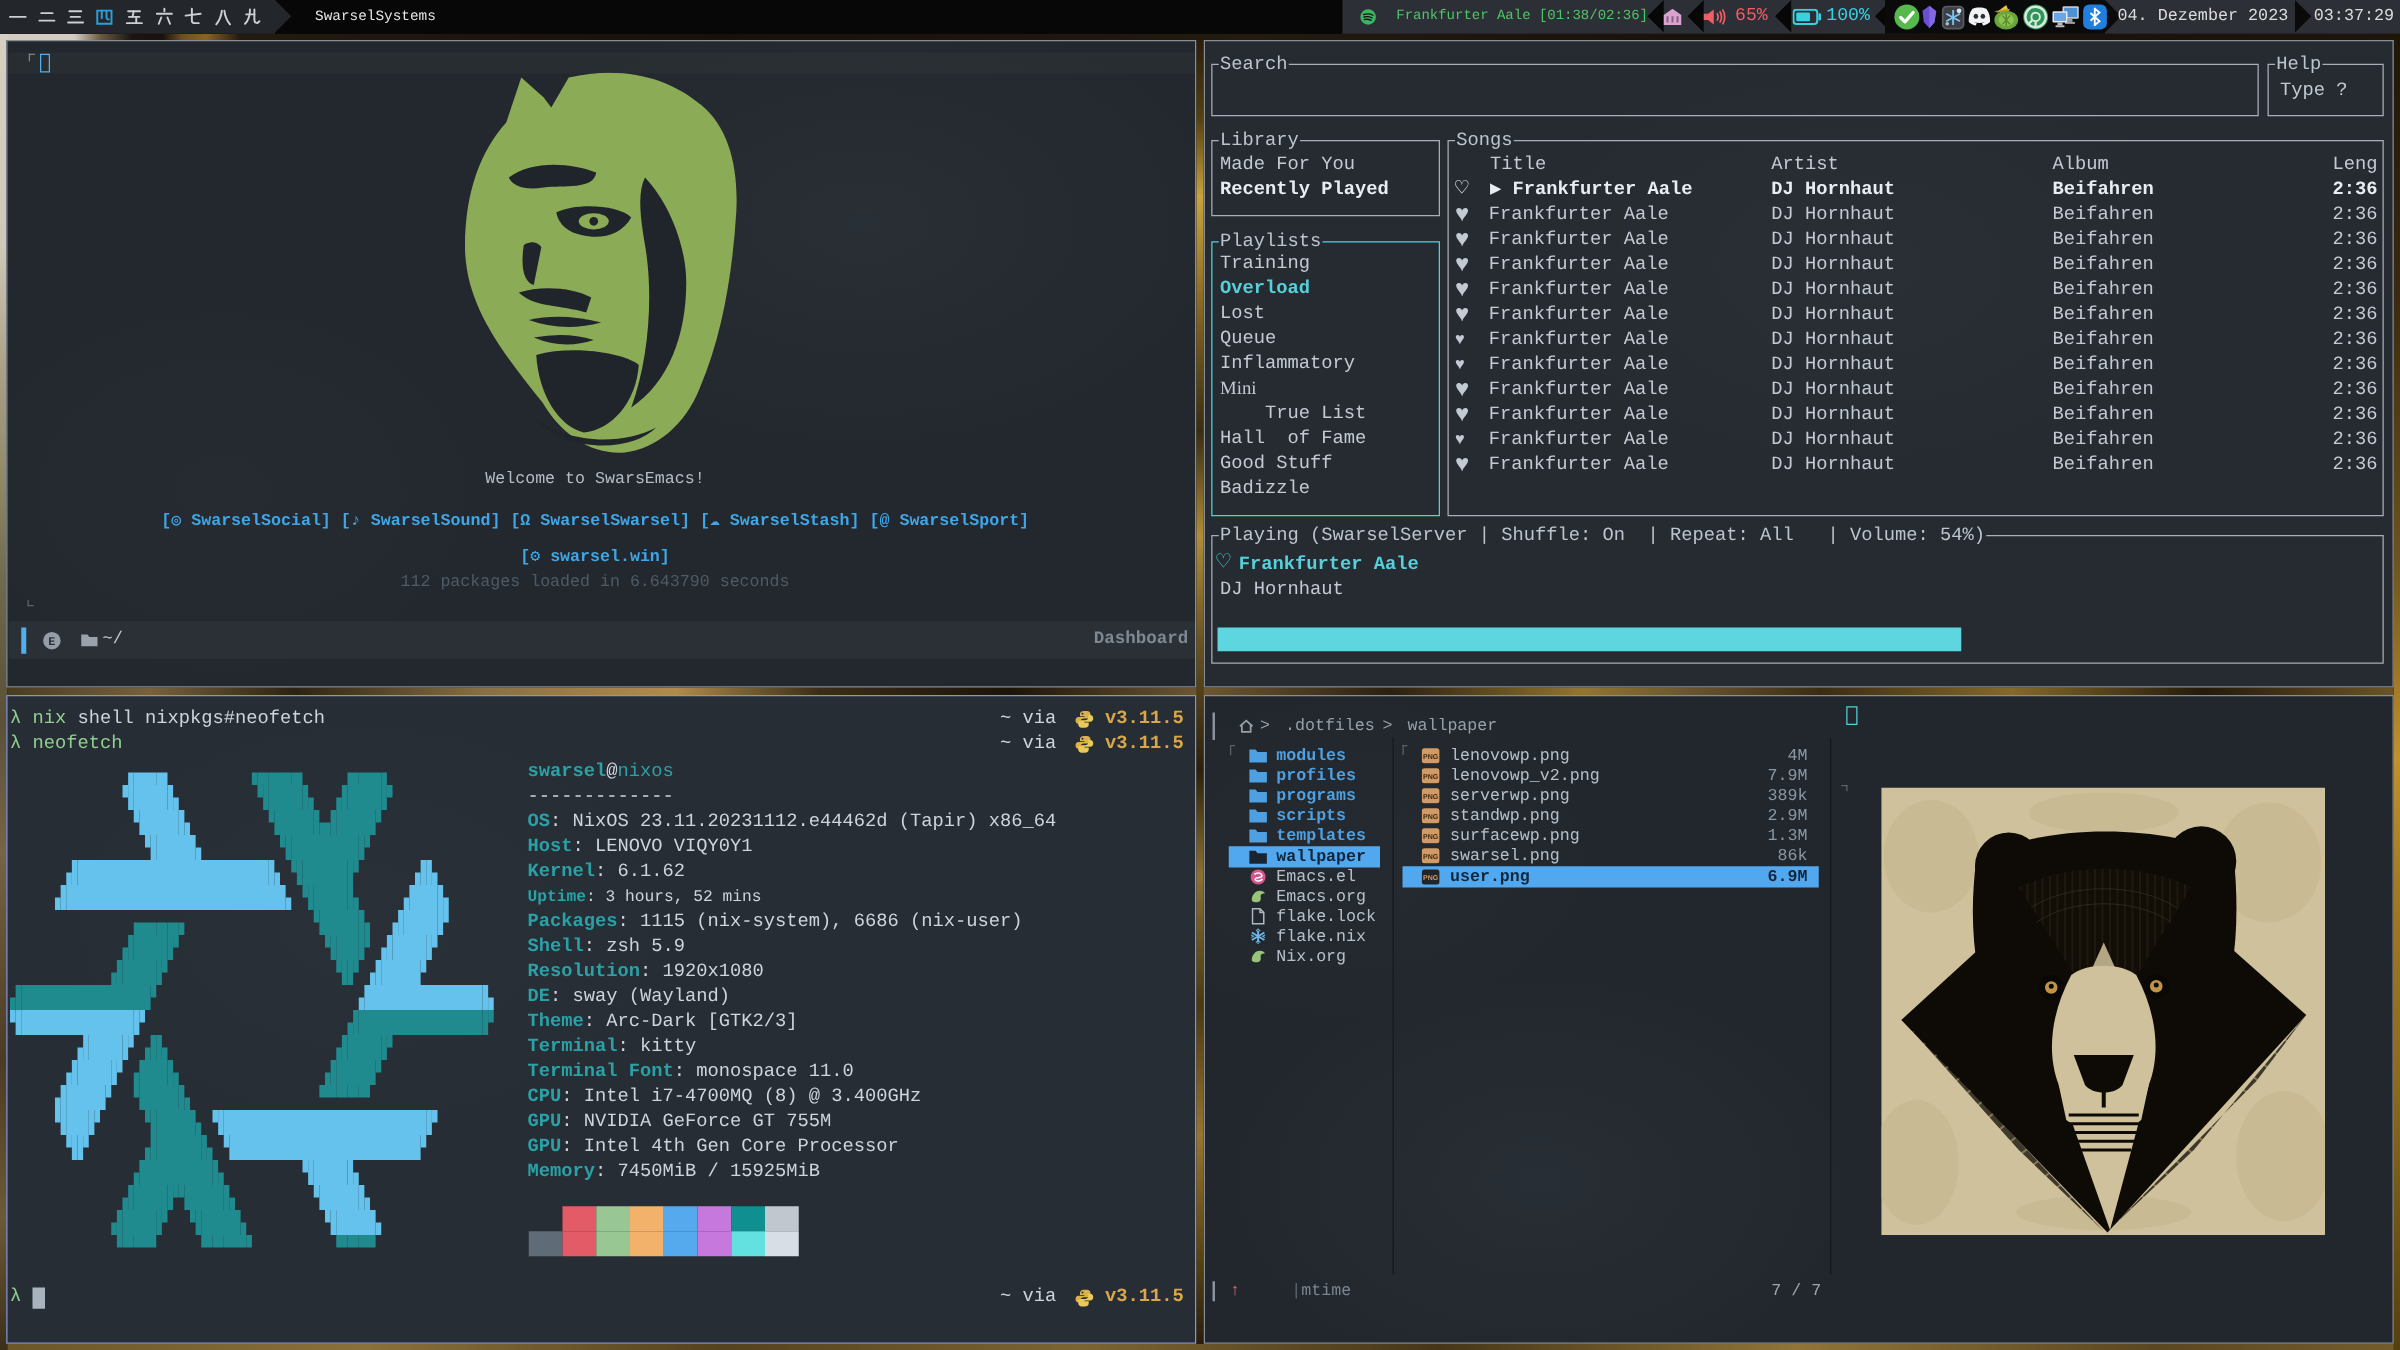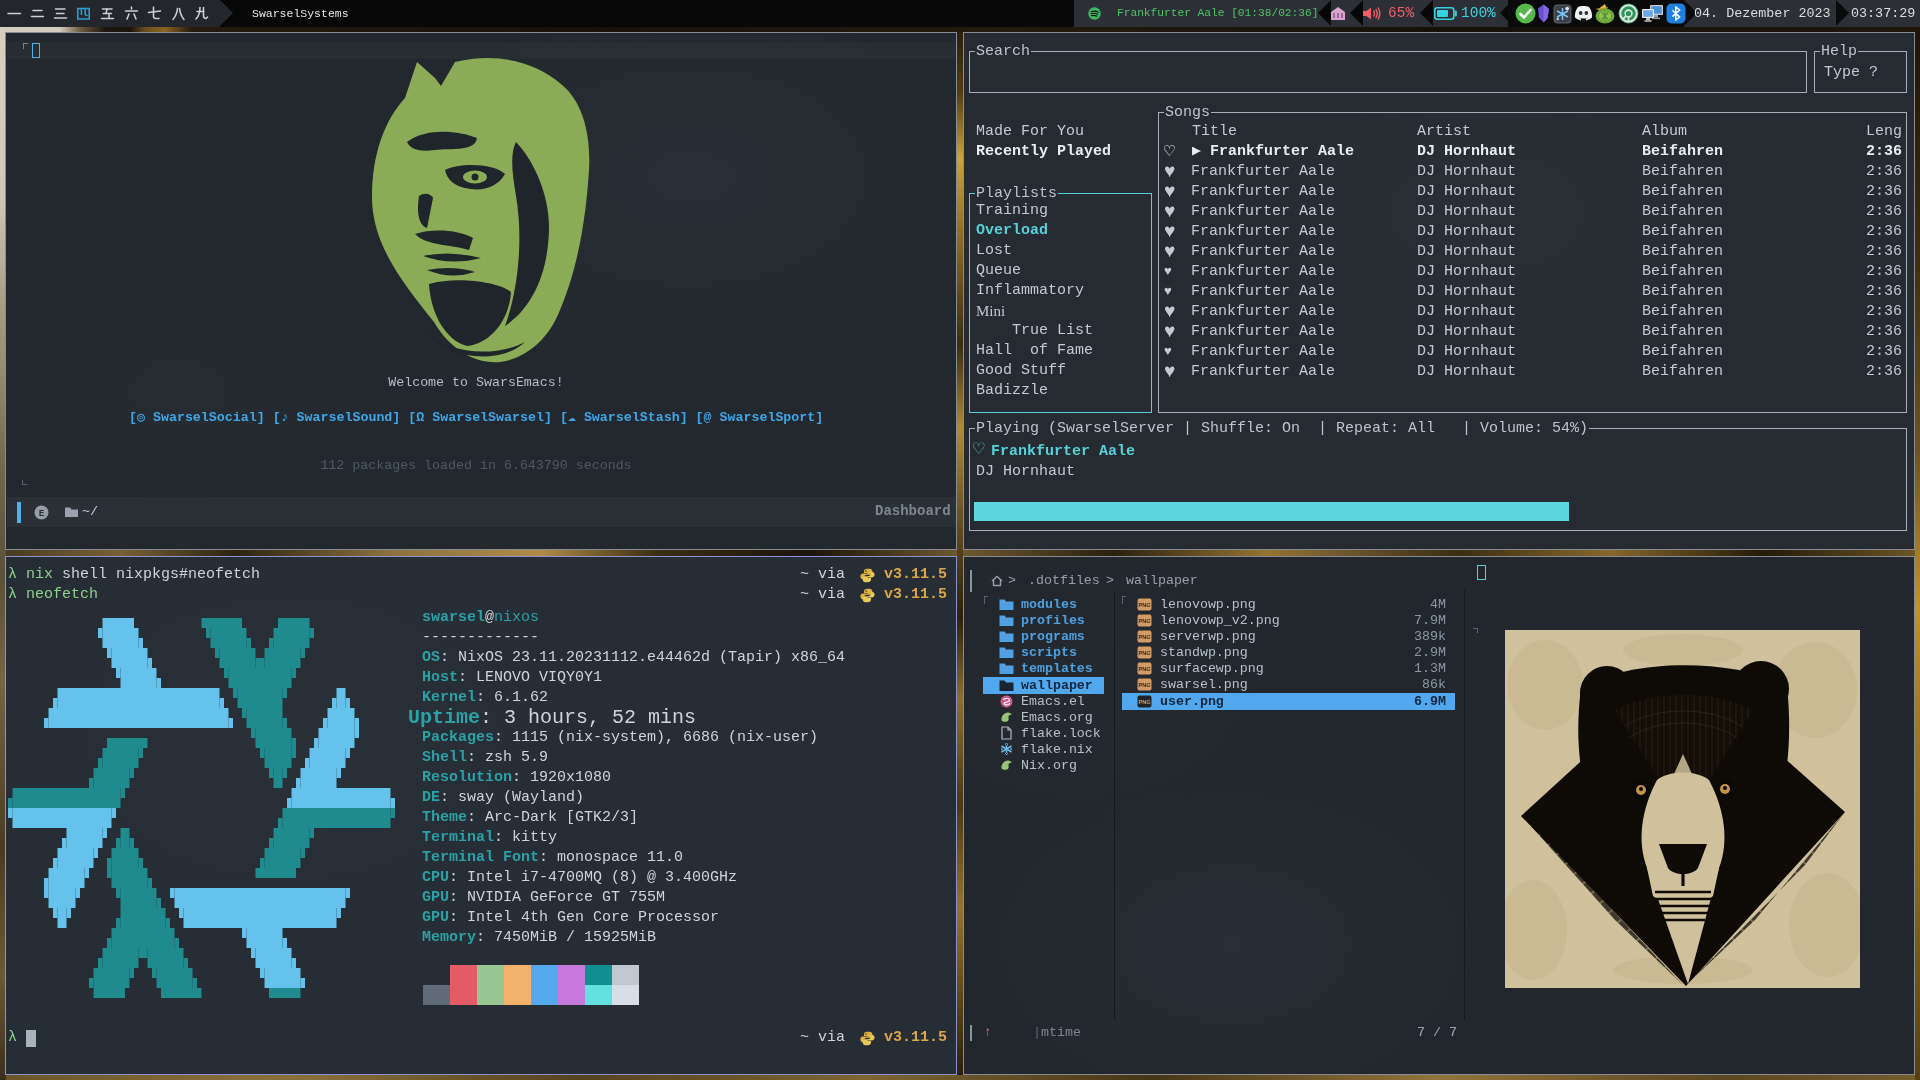--- a/index.html
+++ b/index.html
@@ -180,20 +180,21 @@
 <circle cx="112" cy="119" r="3.5" fill="#20252b"></circle>
 <path d="M56,138 C62,134 68,136 70,140 L64,170 C57,168 53,158 56,138 Z" fill="#20252b"></path>
 <path d="M52,176 C70,170 96,172 110,180 L106,192 C86,186 64,188 52,176 Z" fill="#20252b"></path>
 <path d="M60,198 Q86,192 118,200 Q88,208 60,198 Z" fill="#20252b"></path>
 <path d="M64,212 Q90,207 112,214 Q88,222 64,212 Z" fill="#20252b"></path>
 <path d="M66,226 C94,218 136,224 148,234 C146,264 126,286 104,288 C84,283 68,258 66,226 Z" fill="#20252b"></path>
 <path d="M60,272 C84,296 132,300 162,284 C142,304 88,306 60,272 Z" fill="#20252b"></path>
 </svg>
     <div class="abs" style="left:0;top:375px;width:952px;text-align:center;color:#b4bcc6;font-size:13.3px;white-space:pre">Welcome to SwarsEmacs!</div>
     <div class="abs" style="left:129px;top:409px;color:#3fa7e8;font-size:13.3px;font-weight:bold;white-space:pre">[◎ SwarselSocial] [♪ SwarselSound] [Ω SwarselSwarsel] [☁ SwarselStash] [@ SwarselSport]</div>
+    <div class="abs" style="left:0;top:438px;width:952px;text-align:center;color:#3fa7e8;font-size:13.3px;font-weight:bold;white-space:pre">[⚙ swarsel.win]</div>
     <div class="abs" style="left:0;top:458px;width:952px;text-align:center;color:#4e5a66;font-size:13.3px;white-space:pre">112 packages loaded in 6.643790 seconds</div>
     <div class="abs" style="left:22px;top:480px;width:5px;height:5px;border-left:1.5px solid #5a626c;border-bottom:1.5px solid #5a626c"></div>
     <div class="abs" style="left:6.5px;top:497px;width:949px;height:30px;background:#2a3036"></div>
     <div class="abs" style="left:16.5px;top:502px;width:4.5px;height:21px;background:#51afef"></div>
     <svg class="abs" style="left:34px;top:505px" width="15" height="15" viewBox="0 0 15 15">
 <circle cx="7.5" cy="7.5" r="7" fill="#959ea8"></circle>
       <text x="7.5" y="11" font-size="9.5" font-weight="bold" fill="#2a3036" text-anchor="middle" font-family="Liberation Mono">E</text>
     </svg>
     <svg class="abs" style="left:64px;top:505px" width="15" height="14" viewBox="0 0 15 14">
 <path d="M1,2.5 H6 L7.5,4.5 H14 V12 H1 Z" fill="#9aa3ad"></path>
@@ -202,20 +203,23 @@
     <div class="abs" style="left:875px;top:503px;color:#7e8893;font-size:14px;font-weight:bold;white-space:pre">Dashboard</div>
     <div class="win" id="music"></div>
     <div class="abs" style="left:964.5px;top:33px;width:949px;height:515px;background:radial-gradient(ellipse 420px 260px at 55% 35%,rgba(150,170,190,0.03),rgba(150,170,190,0) 70%)"></div>
     <div class="tbox" style="left:969px;top:51px;width:838px;height:41.5px;border-color:#a7afba">
       <span class="tlabel" style="color:#bcc4cf">Search</span>
     </div>
     <div class="tbox" style="left:1814px;top:51px;width:93px;height:41.5px;border-color:#a7afba">
       <span class="tlabel" style="color:#bcc4cf">Help</span>
     </div>
     <div class="mrow" style="left:1824px;top:63px">Type ?</div>
+    <div class="tbox" style="left:969px;top:112px;width:183px;height:61px;border-color:#a7afba">
+      <span class="tlabel" style="color:#bcc4cf">Library</span>
+    </div>
     <div class="mrow" style="left:976px;top:122px">Made For You</div>
     <div class="mrow bold" style="left:976px;top:142px;color:#e8edf2">Recently Played</div>
     <div class="tbox" style="left:969px;top:193px;width:183px;height:220px;border-color:#56d0da">
       <span class="tlabel" style="color:#bcc4cf">Playlists</span>
     </div>
     <div class="mrow" style="left:976px;top:201px;">Training</div>
     <div class="mrow" style="left:976px;top:221px;color:#56d0da;font-weight:bold">Overload</div>
     <div class="mrow" style="left:976px;top:241px;">Lost</div>
     <div class="mrow" style="left:976px;top:261px;">Queue</div>
     <div class="mrow" style="left:976px;top:281px;">Inflammatory</div>
@@ -586,21 +590,21 @@
       <rect x="269" y="988" width="9" height="10" fill="#1f8b8f"></rect>
       <rect x="278" y="988" width="9" height="10" fill="#1f8b8f"></rect>
       <rect x="287" y="988" width="9" height="10" fill="#1f8b8f"></rect>
       <rect x="296" y="988" width="4.5" height="10" fill="#1f8b8f"></rect>
     </svg>
     <div class="abs" style="left:422px;top:608px;font-size:15px;line-height:20px;white-space:pre"><span style="color:#2aa1a6;font-weight:bold">swarsel</span><span style="color:#ced4dc;">@</span><span style="color:#2aa1a6;font-weight:normal">nixos</span></div>
     <div class="abs" style="left:422px;top:628px;font-size:15px;line-height:20px;white-space:pre"><span style="color:#ced4dc;">-------------</span></div>
     <div class="abs" style="left:422px;top:648px;font-size:15px;line-height:20px;white-space:pre"><span style="color:#2aa1a6;font-weight:bold">OS</span><span style="color:#ced4dc;">: </span><span style="color:#ced4dc;">NixOS 23.11.20231112.e44462d (Tapir) x86_64</span></div>
     <div class="abs" style="left:422px;top:668px;font-size:15px;line-height:20px;white-space:pre"><span style="color:#2aa1a6;font-weight:bold">Host</span><span style="color:#ced4dc;">: </span><span style="color:#ced4dc;">LENOVO VIQY0Y1</span></div>
     <div class="abs" style="left:422px;top:688px;font-size:15px;line-height:20px;white-space:pre"><span style="color:#2aa1a6;font-weight:bold">Kernel</span><span style="color:#ced4dc;">: </span><span style="color:#ced4dc;">6.1.62</span></div>
-    <div class="abs" style="left:408px;top:708px;font-size:20px;line-height:20px;white-space:pre"><span style="color:#2aa1a6;font-weight:bold">Uptime</span><span style="color:#ced4dc;">: </span><span style="color:#ced4dc;">3 hours, 52 mins</span></div>
+    <div class="abs" style="left:422px;top:708px;font-size:13px;line-height:20px;white-space:pre"><span style="color:#2aa1a6;font-weight:bold">Uptime</span><span style="color:#ced4dc;">: </span><span style="color:#ced4dc;">3 hours, 52 mins</span></div>
     <div class="abs" style="left:422px;top:728px;font-size:15px;line-height:20px;white-space:pre"><span style="color:#2aa1a6;font-weight:bold">Packages</span><span style="color:#ced4dc;">: </span><span style="color:#ced4dc;">1115 (nix-system), 6686 (nix-user)</span></div>
     <div class="abs" style="left:422px;top:748px;font-size:15px;line-height:20px;white-space:pre"><span style="color:#2aa1a6;font-weight:bold">Shell</span><span style="color:#ced4dc;">: </span><span style="color:#ced4dc;">zsh 5.9</span></div>
     <div class="abs" style="left:422px;top:768px;font-size:15px;line-height:20px;white-space:pre"><span style="color:#2aa1a6;font-weight:bold">Resolution</span><span style="color:#ced4dc;">: </span><span style="color:#ced4dc;">1920x1080</span></div>
     <div class="abs" style="left:422px;top:788px;font-size:15px;line-height:20px;white-space:pre"><span style="color:#2aa1a6;font-weight:bold">DE</span><span style="color:#ced4dc;">: </span><span style="color:#ced4dc;">sway (Wayland)</span></div>
     <div class="abs" style="left:422px;top:808px;font-size:15px;line-height:20px;white-space:pre"><span style="color:#2aa1a6;font-weight:bold">Theme</span><span style="color:#ced4dc;">: </span><span style="color:#ced4dc;">Arc-Dark [GTK2/3]</span></div>
     <div class="abs" style="left:422px;top:828px;font-size:15px;line-height:20px;white-space:pre"><span style="color:#2aa1a6;font-weight:bold">Terminal</span><span style="color:#ced4dc;">: </span><span style="color:#ced4dc;">kitty</span></div>
     <div class="abs" style="left:422px;top:848px;font-size:15px;line-height:20px;white-space:pre"><span style="color:#2aa1a6;font-weight:bold">Terminal Font</span><span style="color:#ced4dc;">: </span><span style="color:#ced4dc;">monospace 11.0</span></div>
     <div class="abs" style="left:422px;top:868px;font-size:15px;line-height:20px;white-space:pre"><span style="color:#2aa1a6;font-weight:bold">CPU</span><span style="color:#ced4dc;">: </span><span style="color:#ced4dc;">Intel i7-4700MQ (8) @ 3.400GHz</span></div>
     <div class="abs" style="left:422px;top:888px;font-size:15px;line-height:20px;white-space:pre"><span style="color:#2aa1a6;font-weight:bold">GPU</span><span style="color:#ced4dc;">: </span><span style="color:#ced4dc;">NVIDIA GeForce GT 755M</span></div>
     <div class="abs" style="left:422px;top:908px;font-size:15px;line-height:20px;white-space:pre"><span style="color:#2aa1a6;font-weight:bold">GPU</span><span style="color:#ced4dc;">: </span><span style="color:#ced4dc;">Intel 4th Gen Core Processor</span></div>

